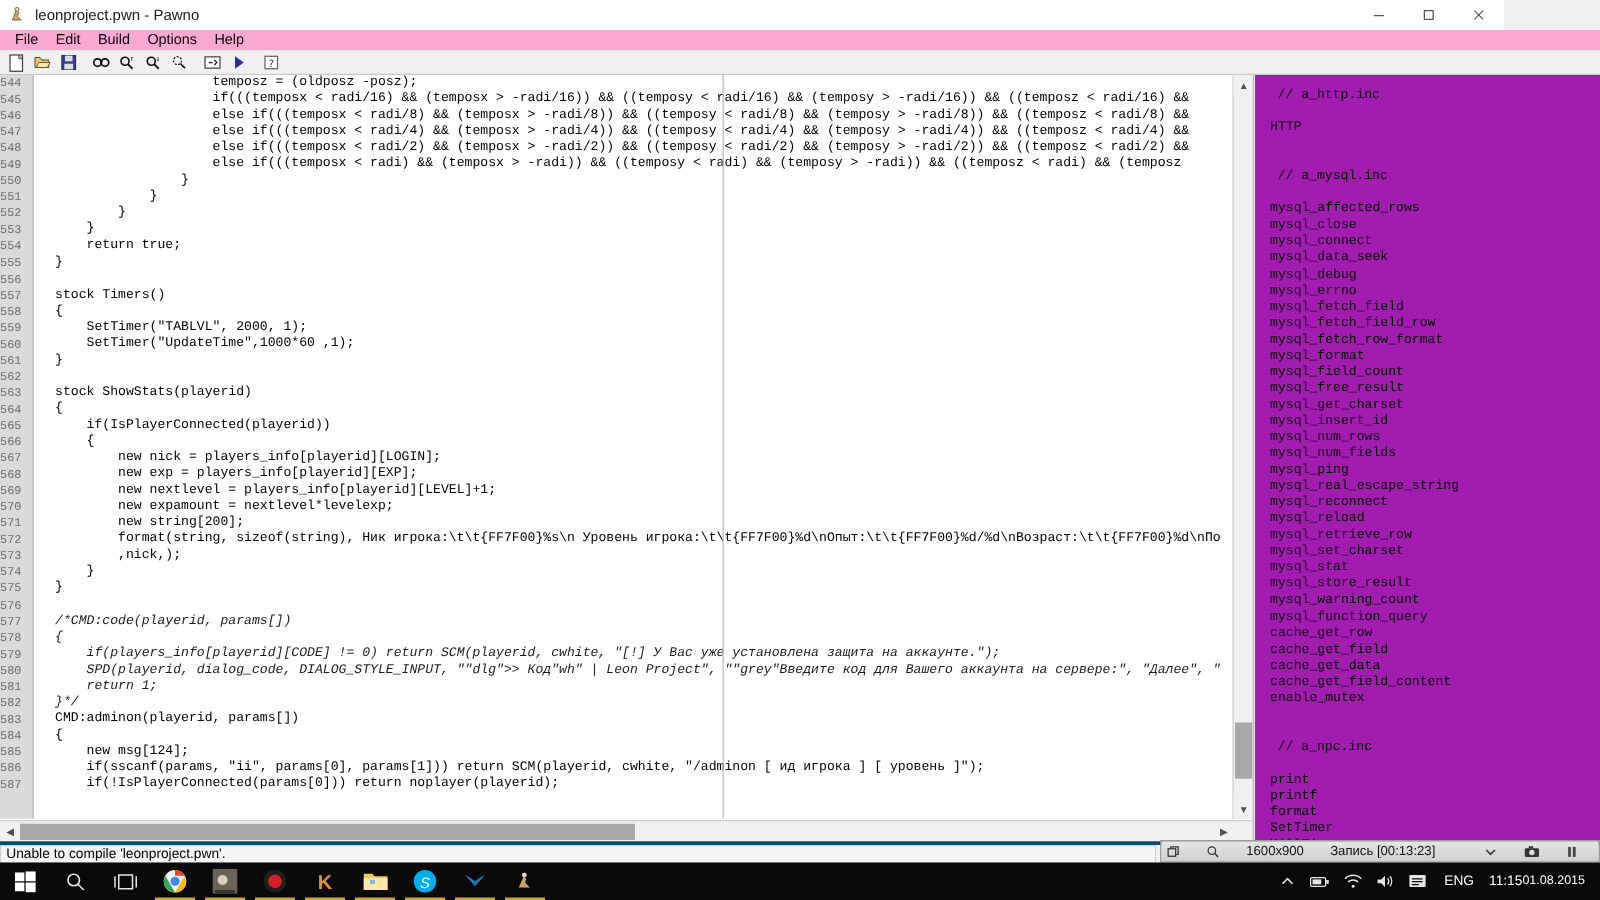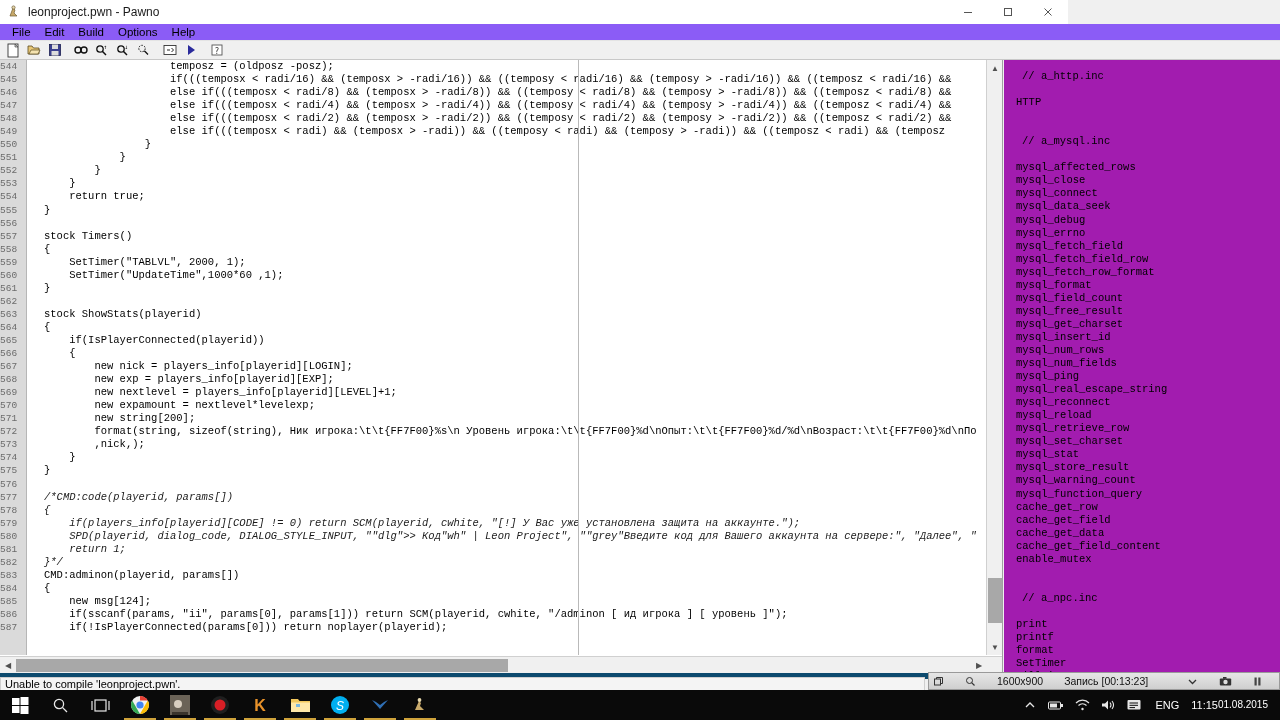--- a/index.html
+++ b/index.html
@@ -8,21 +8,21 @@
     width: 1280px; height: 720px;
     overflow: hidden;
     background: #ffffff;
     font-family: "Liberation Sans", sans-serif;
   }
 
   #app { position: relative; width: 1280px; height: 720px; background: #f0f0f0; }
 
   
   #titlebar {
-    position: absolute; left: 0; top: 0; width: 1068px; height: 24px;
+    position: absolute; left: 0; top: 0; width: 1203px; height: 24px;
     background: #ffffff; display: flex; align-items: center;
     border-bottom: 1px solid #ffffff;
   }
   #titlebar .app-icon {
     width: 16px; height: 16px; margin-left: 6px; margin-right: 6px;
     position: relative; flex: 0 0 auto;
   }
   #titlebar .app-icon svg { display:block; }
   #title-text {
     font-size: 12px; color: #1a1a1a; white-space: nowrap;
@@ -31,21 +31,21 @@
   .win-btns { margin-left: auto; display: flex; height: 24px; }
   .win-btn {
     width: 40px; height: 24px; display: flex; align-items: center; justify-content: center;
     font-size: 12px; color: #333;
   }
   .win-btn svg { display: block; }
 
   
   #menubar {
     position: absolute; left: 0; top: 24px; width: 1280px; height: 17px;
-    background: #8b5cf6; display: flex; align-items: center;
+    background: #f9a8d4; display: flex; align-items: center;
     padding-left: 5px;
     border-bottom: 1px solid #e4e4e4;
   }
   .menu-item {
     font-size: 11.5px; color: #000; padding: 1px 7px; white-space: nowrap;
   }
 
   
   #toolbar {
     position: absolute; left: 0; top: 41px; width: 1280px; height: 19px;
@@ -136,21 +136,21 @@
     position: absolute; right: 0; top: 0; width: 16px; height: 613px; background: #f0f0f0;
     border-left: 1px solid #d7d7d7;
   }
   #fp-thumb {
     position: absolute; left: 1px; top: 17px; width: 14px; height: 62px; background: #a8a8a8;
   }
 
   
   #statusbar {
     position: absolute; left: 0; top: 673px; width: 1280px; height: 17px;
-    background: #f0f0f0; border-top: 6px solid #0c4a6e;
+    background: #f0f0f0; border-top: 3px solid #0c4a6e;
     display: flex; align-items: center;
   }
   #status-text {
     font-size: 11px; color: #000; padding-left: 4px;
     border: 1px solid #cfcfcf; background: #f4f4f4;
     height: 15px; line-height: 13px; width: 925px;
     white-space: nowrap; overflow: hidden;
   }
 
   

